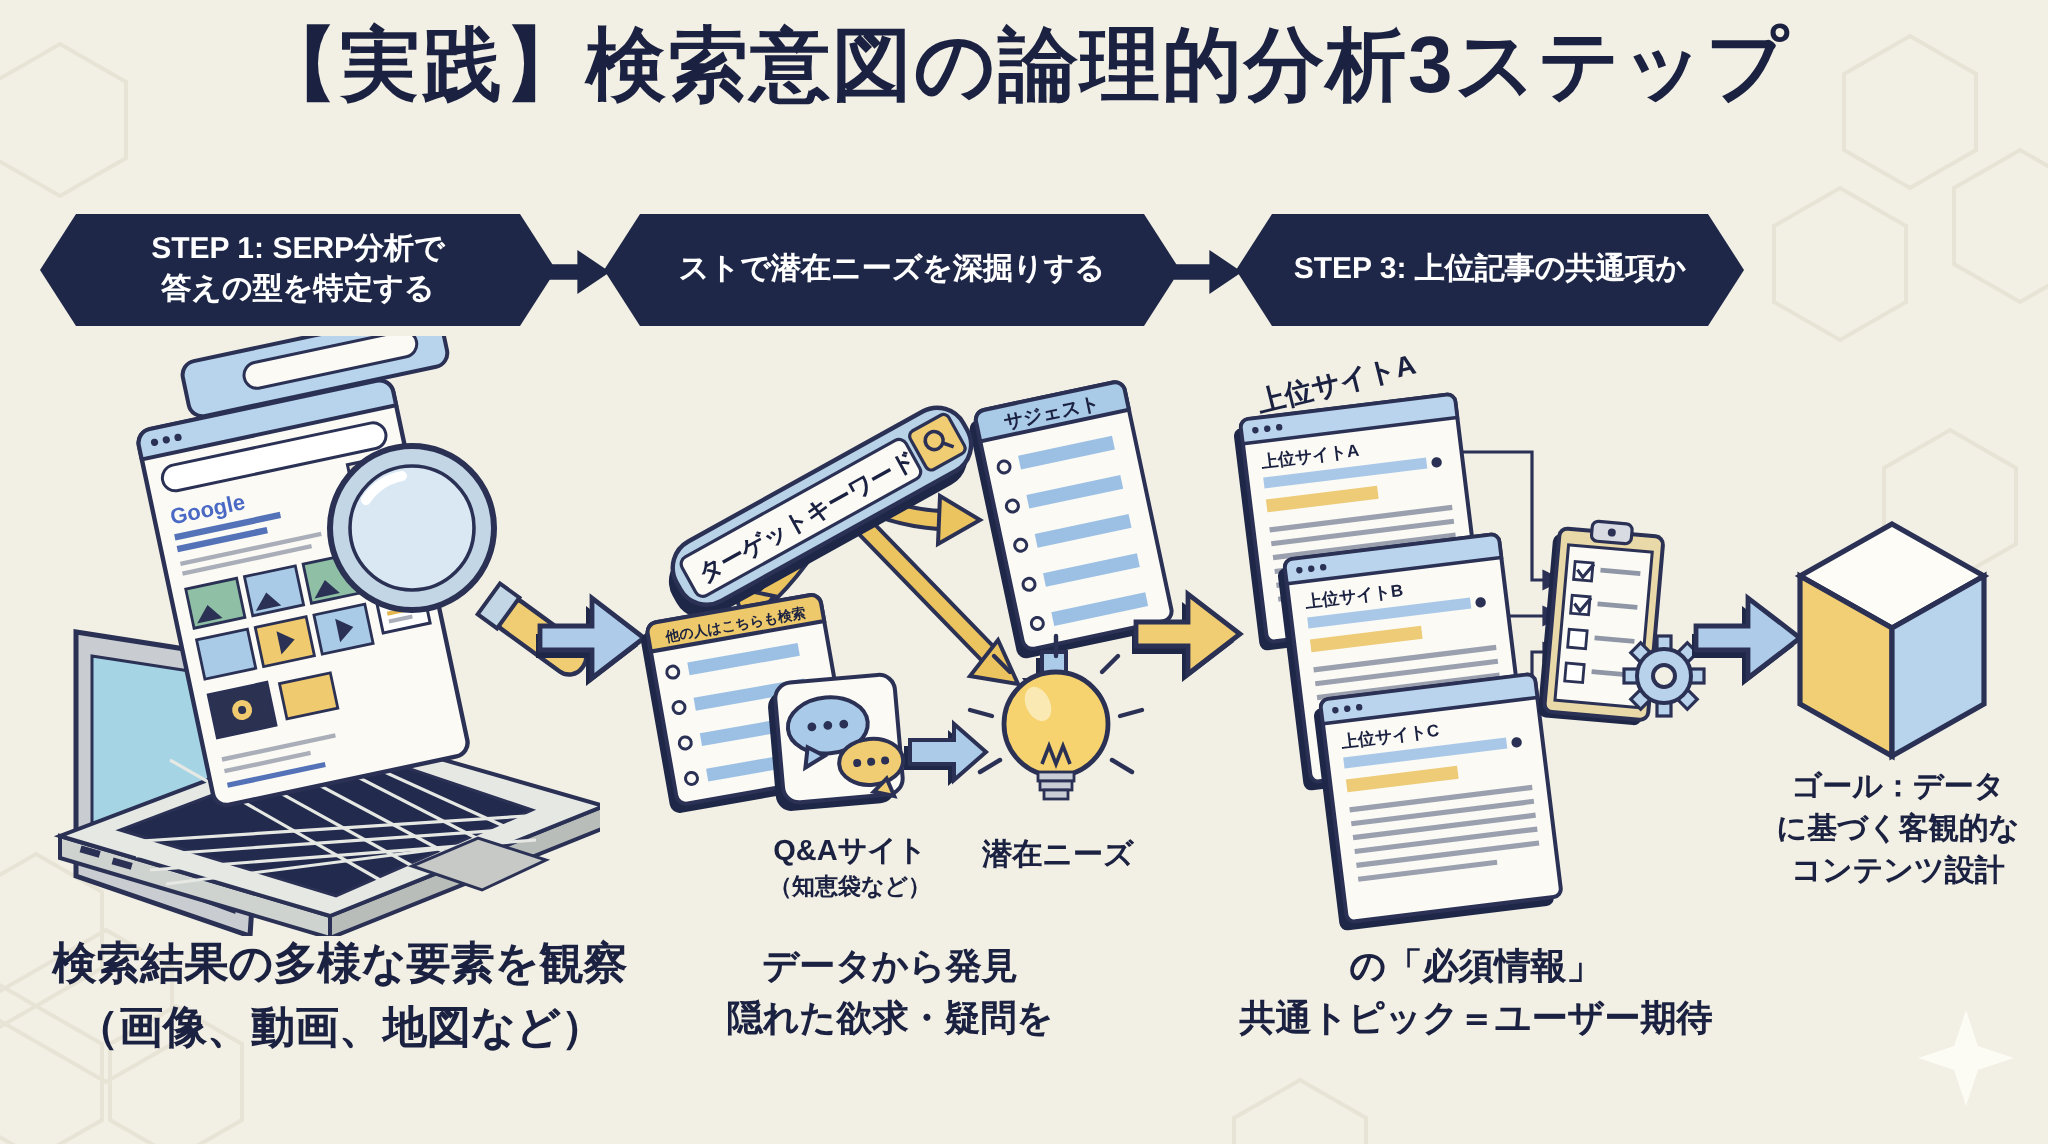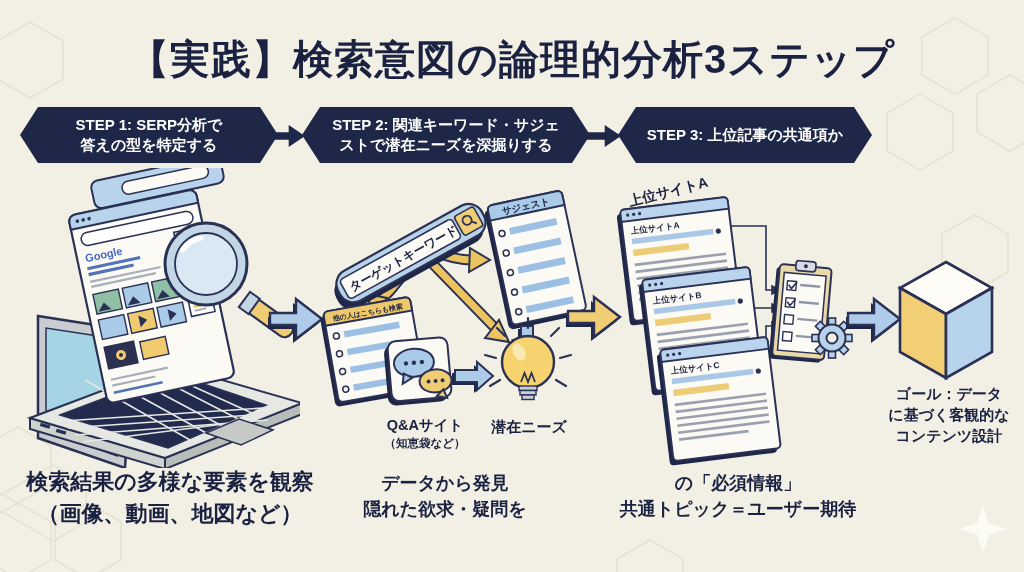--- a/index.html
+++ b/index.html
@@ -1,21 +1,21 @@
 <!DOCTYPE html>
 <html><head>
 <meta charset="utf-8">
 <style>
   html,body{margin:0;padding:0;}
   body{width:1024px;height:572px;overflow:hidden;background:#f2efe4;
        font-family:"Liberation Sans","DejaVu Sans",sans-serif;}
   .page{position:relative;width:1024px;height:572px;background:#f2efe4;overflow:hidden;}
   .decor{position:absolute;left:0;top:0;width:1024px;height:572px;pointer-events:none;}
 
-  .title{position:absolute;left:0;top:32px;width:1024px;text-align:center;
+  .title{position:absolute;left:0;top:5px;width:1024px;text-align:center;
          font-size:40px;font-weight:800;color:#1b2140;letter-spacing:1px;}
 
   .banner{position:absolute;top:107px;height:56px;background:#1e2747;color:#ffffff;
           display:flex;flex-direction:column;align-items:center;justify-content:center;
           clip-path:polygon(0 50%,18px 0,calc(100% - 18px) 0,100% 50%,calc(100% - 18px) 100%,18px 100%);
           text-align:center;}
   .banner .bl{font-size:15px;font-weight:700;line-height:1.35;white-space:nowrap;}
   .banner1{left:20px;width:258px;}
   .banner2{left:302px;width:288px;}
   .banner3{left:618px;width:254px;}
@@ -55,21 +55,20 @@
   </svg>
 
   <div class="title">【実践】検索意図の論理的分析3ステップ</div>
 
   <div class="banner banner1">
     <div class="bl">STEP 1: SERP分析で</div>
     <div class="bl">答えの型を特定する</div>
   </div>
   <div class="step-arrow step-arrow1"></div>
   <div class="banner banner2">
-    <div class="bl">STEP 2: 関連キーワード・サジェ</div>
     <div class="bl">ストで潜在ニーズを深掘りする</div>
   </div>
   <div class="step-arrow step-arrow2"></div>
   <div class="banner banner3">
     <div class="bl">STEP 3: 上位記事の共通項か</div>
   </div>
 
   <svg class="illu" style="left:10px;top:168px;width:290px;height:300px;" viewBox="0 0 290 300">
 
     <g>

